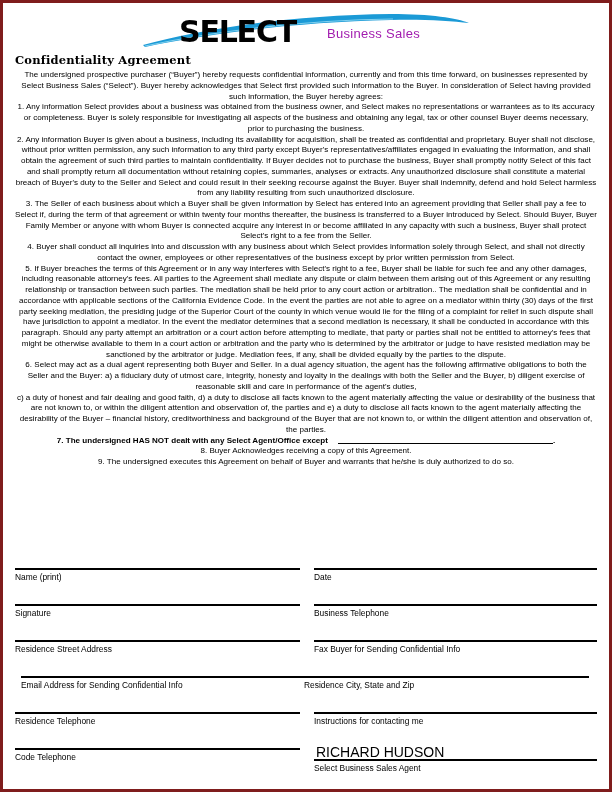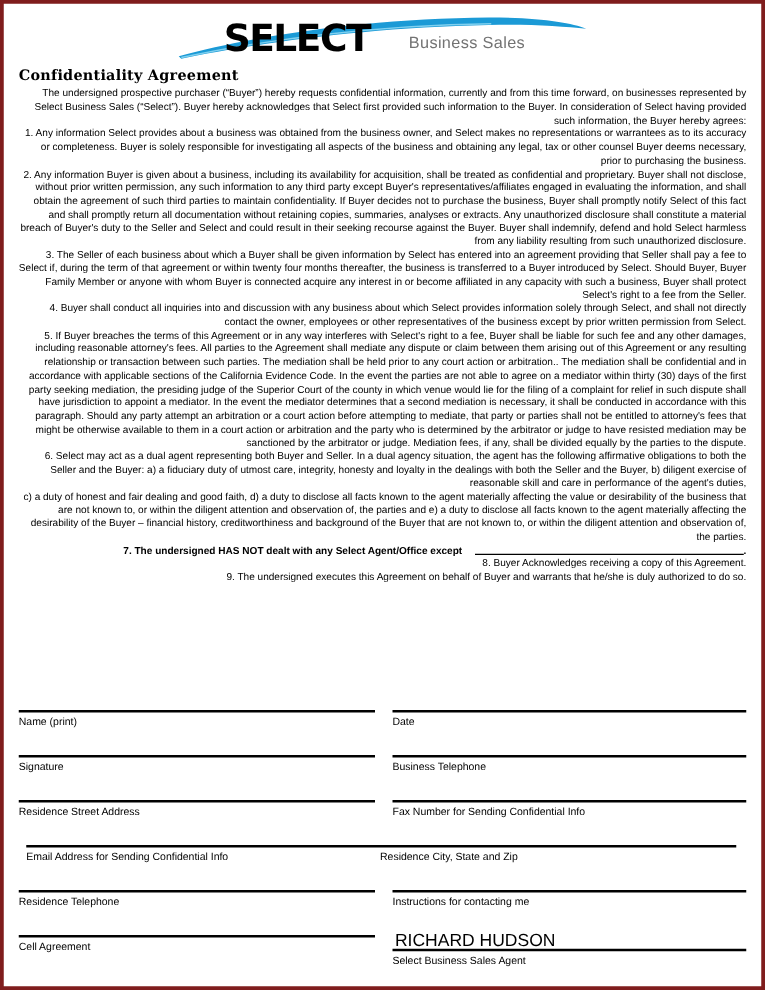--- a/index.html
+++ b/index.html
@@ -54,37 +54,37 @@
     color: #000;
   }
   .logo-sub {
     position: absolute;
     left: 186px;
     top: 15px;
     font-family: "Liberation Sans", sans-serif;
     font-size: 13px;
     font-weight: normal;
     letter-spacing: 0.3px;
-    color: #737373;
+    color: #a21caf;
   }
   .doc-title {
     font-family: "DejaVu Serif", serif;
     font-size: 11.5px;
     font-weight: bold;
     margin-top: 2px;
     letter-spacing: 0.2px;
   }
 
   
   .body-text {
     margin-top: 7px;
     font-family: "Liberation Sans", sans-serif;
     font-size: 8.05px;
     line-height: 10.75px;
-    text-align: right;
+    text-align: center;
   }
   .body-text p {
     margin: 0;
     padding: 0;
   }
   .body-text p.bold {
     font-weight: bold;
   }
   .blank-rule {
     display: inline-block;
@@ -199,21 +199,21 @@
 
     <div class="sig-row">
       <div class="sig-cell left">
         <div class="sig-value"></div>
         <div class="sig-line"></div>
         <div class="sig-label">Residence Street Address</div>
       </div>
       <div class="sig-cell right">
         <div class="sig-value"></div>
         <div class="sig-line"></div>
-        <div class="sig-label">Fax Number for Sending Confidential Info</div>
+        <div class="sig-label">Fax Buyer for Sending Confidential Info</div>
       </div>
     </div>
 
     <div class="sig-row">
       <div class="sig-cell right">
         <div class="sig-value"></div>
         <div class="sig-line"></div>
         <div class="sig-label">Email Address for Sending Confidential Info</div>
       </div>
       <div class="sig-cell left">
@@ -233,21 +233,21 @@
         <div class="sig-value"></div>
         <div class="sig-line"></div>
         <div class="sig-label">Instructions for contacting me</div>
       </div>
     </div>
 
     <div class="sig-row">
       <div class="sig-cell left">
         <div class="sig-value"></div>
         <div class="sig-line"></div>
-        <div class="sig-label">Cell Agreement</div>
+        <div class="sig-label">Code Telephone</div>
       </div>
       <div class="sig-cell right filled">
         <div class="sig-value">RICHARD HUDSON</div>
         <div class="sig-line"></div>
         <div class="sig-label">Select Business Sales Agent</div>
       </div>
     </div>
 
   </div>
 </div>

